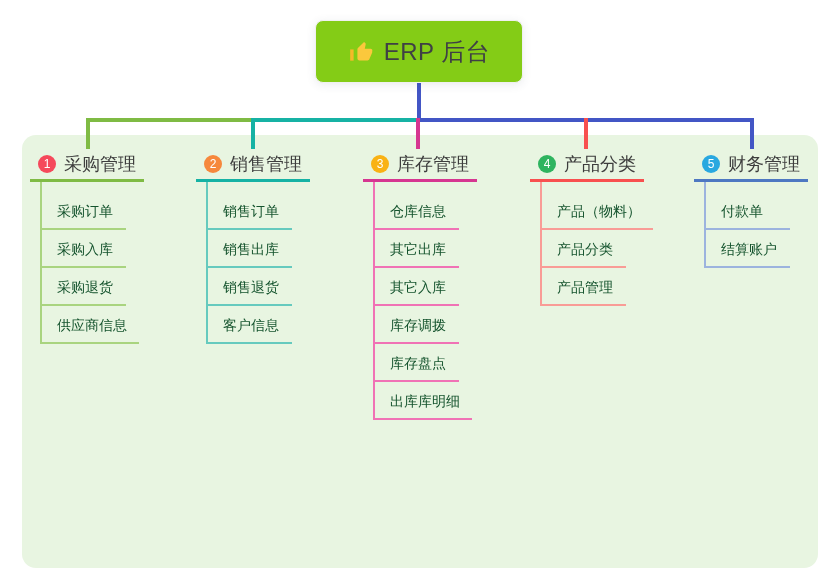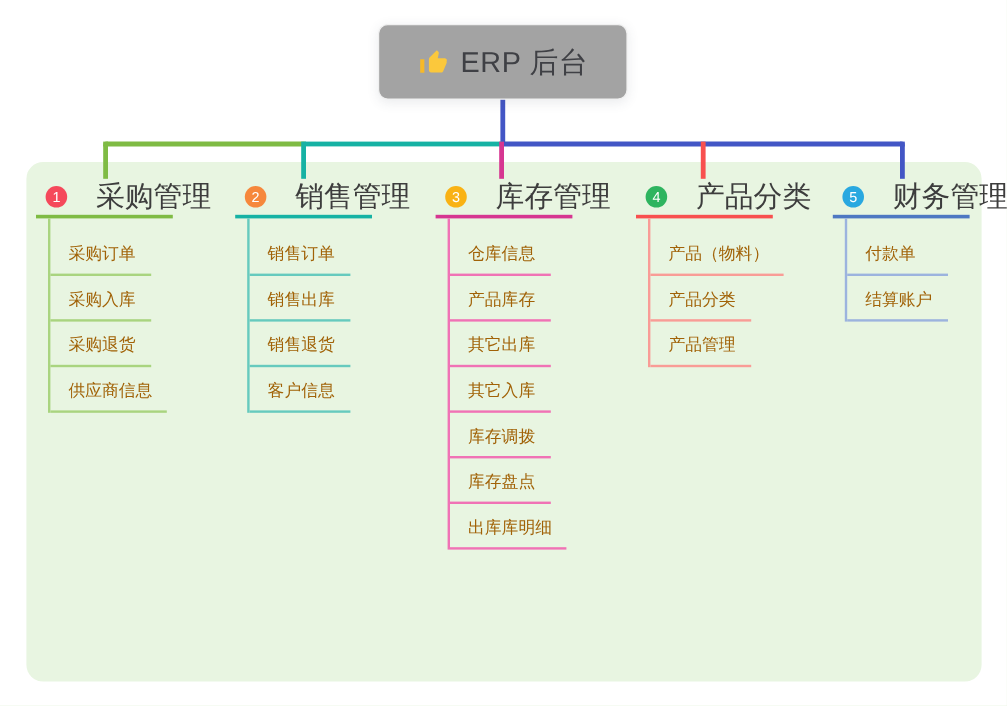--- a/index.html
+++ b/index.html
@@ -19,21 +19,21 @@
     width: 796px; height: 433px;
     background: #e8f5e1;
     border-radius: 14px;
   }
 
   
   .root-node {
     position: absolute;
     left: 315px; top: 20px;
     width: 208px; height: 63px;
-    background: #a3a3a3;
+    background: #84cc16;
     border: 1px solid #f0f0f0;
     border-radius: 8px;
     box-shadow: 0 2px 10px rgba(60,70,90,0.10);
     display: flex;
     align-items: center;
     justify-content: center;
     gap: 10px;
   }
   .root-node .root-title {
     font-size: 24px;
@@ -81,22 +81,22 @@
     margin-left: 8px;
     border-radius: 50%;
     background: var(--badge, #999);
     color: #ffffff;
     font-size: 12px;
     line-height: 18px;
     text-align: center;
     flex: 0 0 auto;
   }
   .branch-title {
-    margin-left: 24px;
-    font-size: 24px;
+    margin-left: 8px;
+    font-size: 18px;
     color: #3d3d3d;
     white-space: nowrap;
   }
 
   .children {
     margin-left: 10px;
     border-left: 2px solid var(--child, #bbb);
     width: max-content;
   }
   .child {
@@ -104,21 +104,21 @@
     width: max-content;
     min-width: 84px;
     border-bottom: 2px solid var(--child, #bbb);
     display: flex;
     align-items: flex-end;
     padding: 0 12px 7px 15px;
   }
   .child:first-child { height: 48px; }
   .child span {
     font-size: 14px;
-    color: #a16207;
+    color: #14532d;
     white-space: nowrap;
   }
 </style>
 </head>
 <body style="background: rgb(255, 255, 255);">
 
 <div id="stage">
 
   <div class="panel" style="background: rgb(232, 245, 225);"></div>
 
@@ -185,23 +185,20 @@
   <div class="branch b-2" style="--line: #d63691; --child: #f072b5; --badge: #f9b214;">
     <div class="branch-header">
       <span class="badge">3</span>
       <span class="branch-title">库存管理</span>
     </div>
     <div class="children">
       <div class="child">
           <span>仓库信息</span>
         </div>
       <div class="child">
-          <span>产品库存</span>
-        </div>
-      <div class="child">
           <span>其它出库</span>
         </div>
       <div class="child">
           <span>其它入库</span>
         </div>
       <div class="child">
           <span>库存调拨</span>
         </div>
       <div class="child">
           <span>库存盘点</span>

